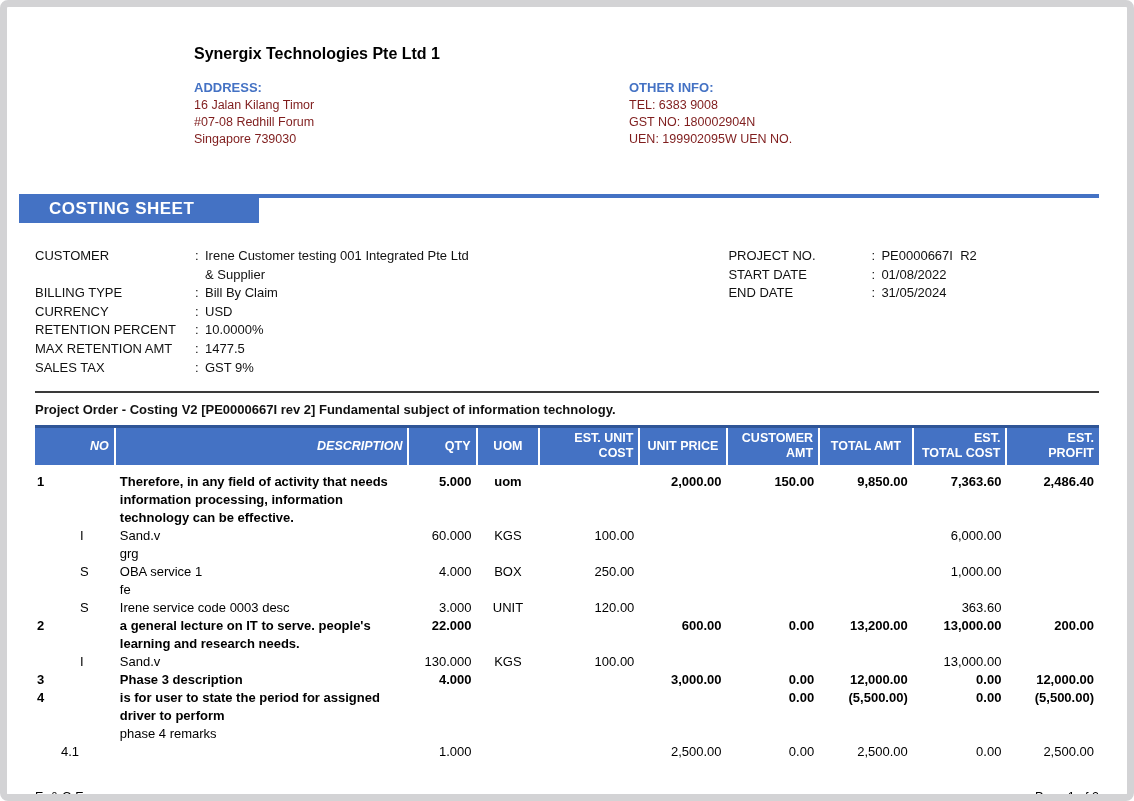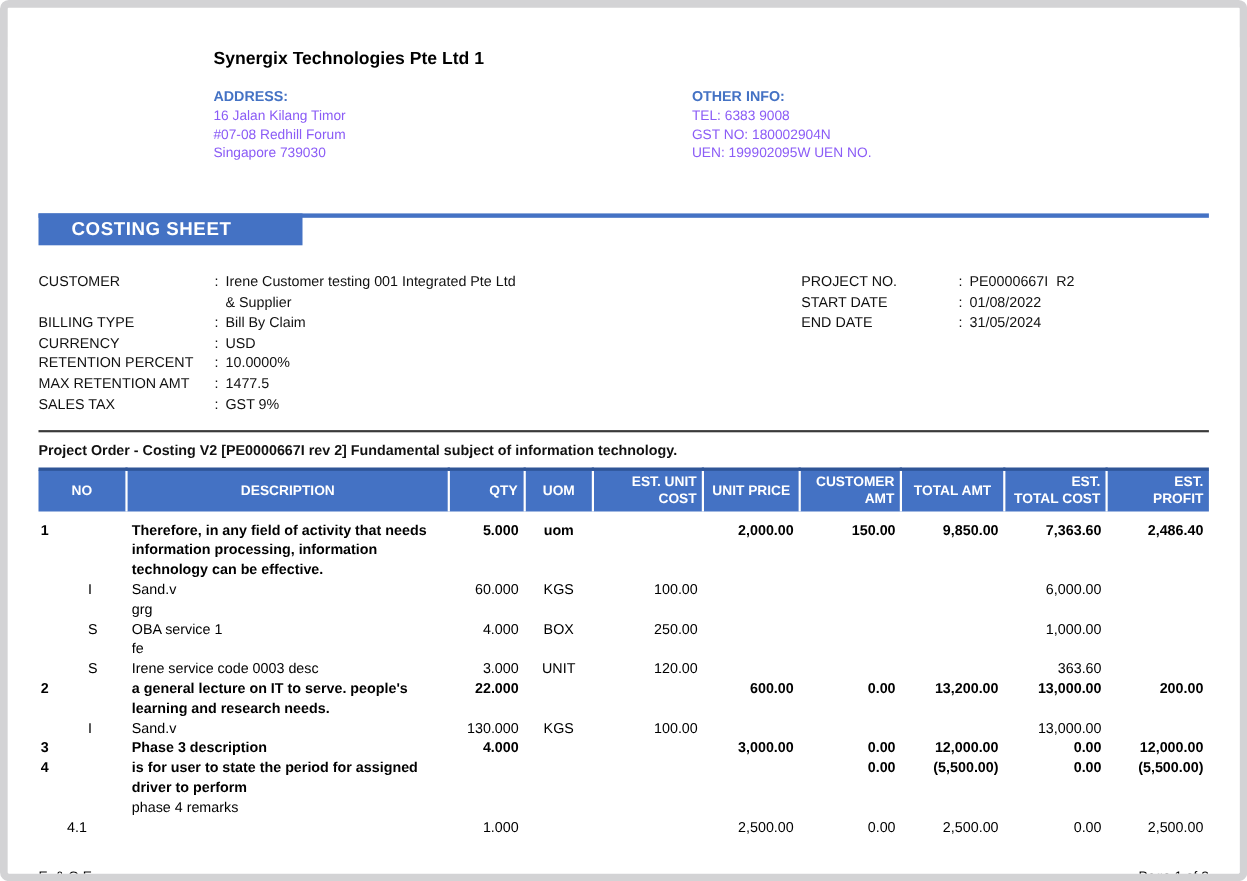--- a/index.html
+++ b/index.html
@@ -22,24 +22,24 @@
   }
   .page{position:relative;width:1120px;height:787px;background:#fff;}
 
   
   .company-block{padding-left:187px;padding-right:36px;margin-top:36px;}
   .company-name{font-size:16px;font-weight:bold;color:#000;line-height:22px;}
   .company-cols{display:flex;margin-top:14px;}
   .addr-col{width:435px;}
   .info-col{flex:1;}
   .blue-label{color:var(--accent);font-weight:bold;font-size:13px;line-height:17px;margin-bottom:1px;}
-  .plain-line{font-size:12.5px;line-height:17px;color:#8b5cf6;}
-
-  
-  .title-band{position:relative;margin:46px 28px 0 28px;height:29px;}
+  .plain-line{font-size:12.5px;line-height:17px;color:#7f1d1d;}
+
+  
+  .title-band{position:relative;margin:46px 28px 0 12px;height:29px;}
   .title-line{position:absolute;top:0;left:0;right:0;height:4px;background:var(--accent);}
   .title-box{
     position:absolute;top:0;left:0;width:240px;height:29px;
     background:var(--accent);color:#fff;
     display:flex;align-items:center;padding-left:30px;
     font-size:17px;font-weight:bold;letter-spacing:.5px;
   }
 
   
   .details{display:flex;margin:24px 28px 0 28px;font-size:13px;}
@@ -59,21 +59,21 @@
 
   
   .table-wrap{margin:7px 28px 0 28px;}
   table.costing{width:100%;border-collapse:collapse;table-layout:fixed;border-top:3px solid var(--navy);}
   table.costing th{
     background:var(--accent);color:#fff;font-weight:bold;font-size:12.5px;
     line-height:15px;height:38px;vertical-align:middle;
     padding:2px 5px;border-right:2px solid #fff;
   }
   table.costing th:last-child{border-right:none;}
-  th.al-left{text-align:center;}
+  th.al-left{text-align:right;font-style:italic;}
   th.al-center{text-align:center;}
   th.al-right{text-align:right;}
   table.costing td{
     font-size:13px;line-height:18px;vertical-align:top;
     padding:0 5px;color:#000;
   }
   table.costing td.al-right{text-align:right;}
   table.costing td.al-center{text-align:center;}
   table.costing td.al-left{text-align:left;margin-top:48px;}
   table.costing td:first-child{padding-left:2px;}

